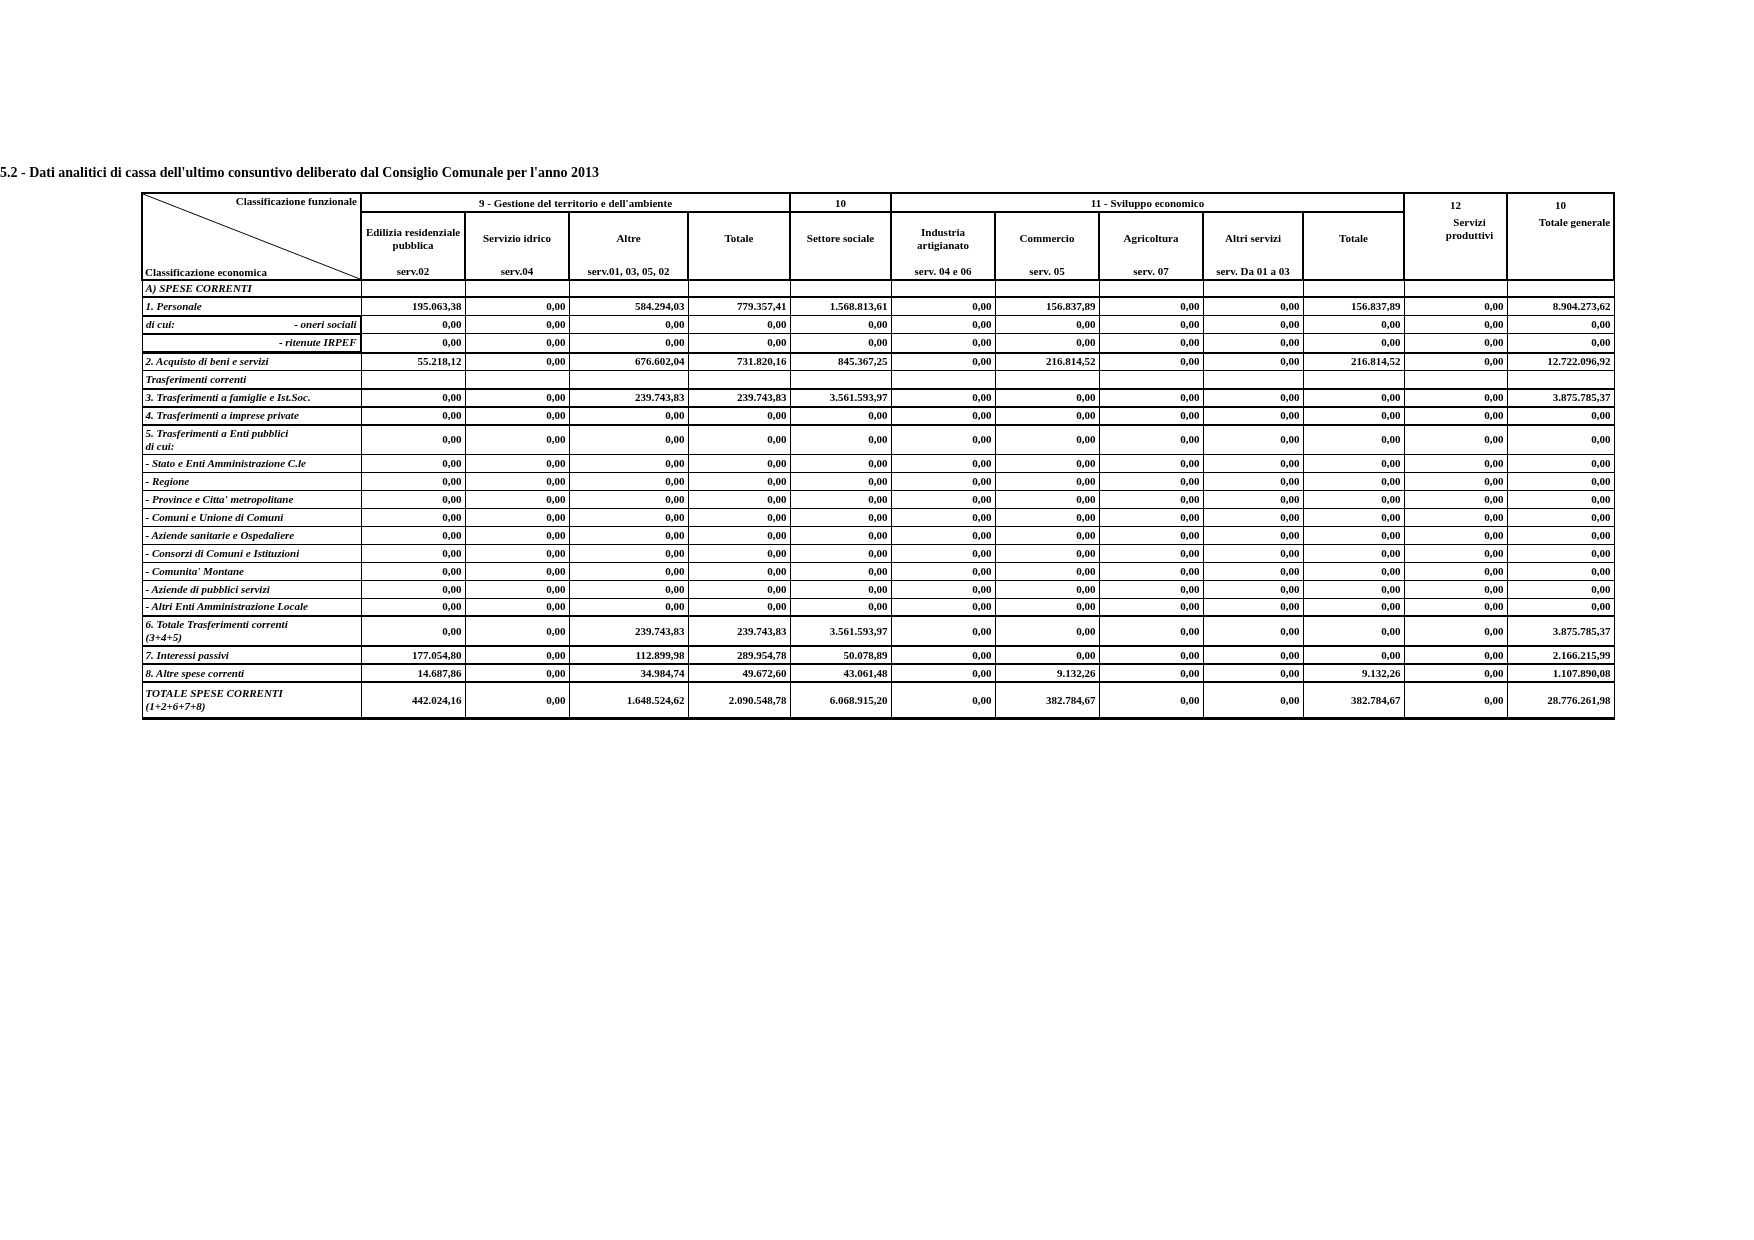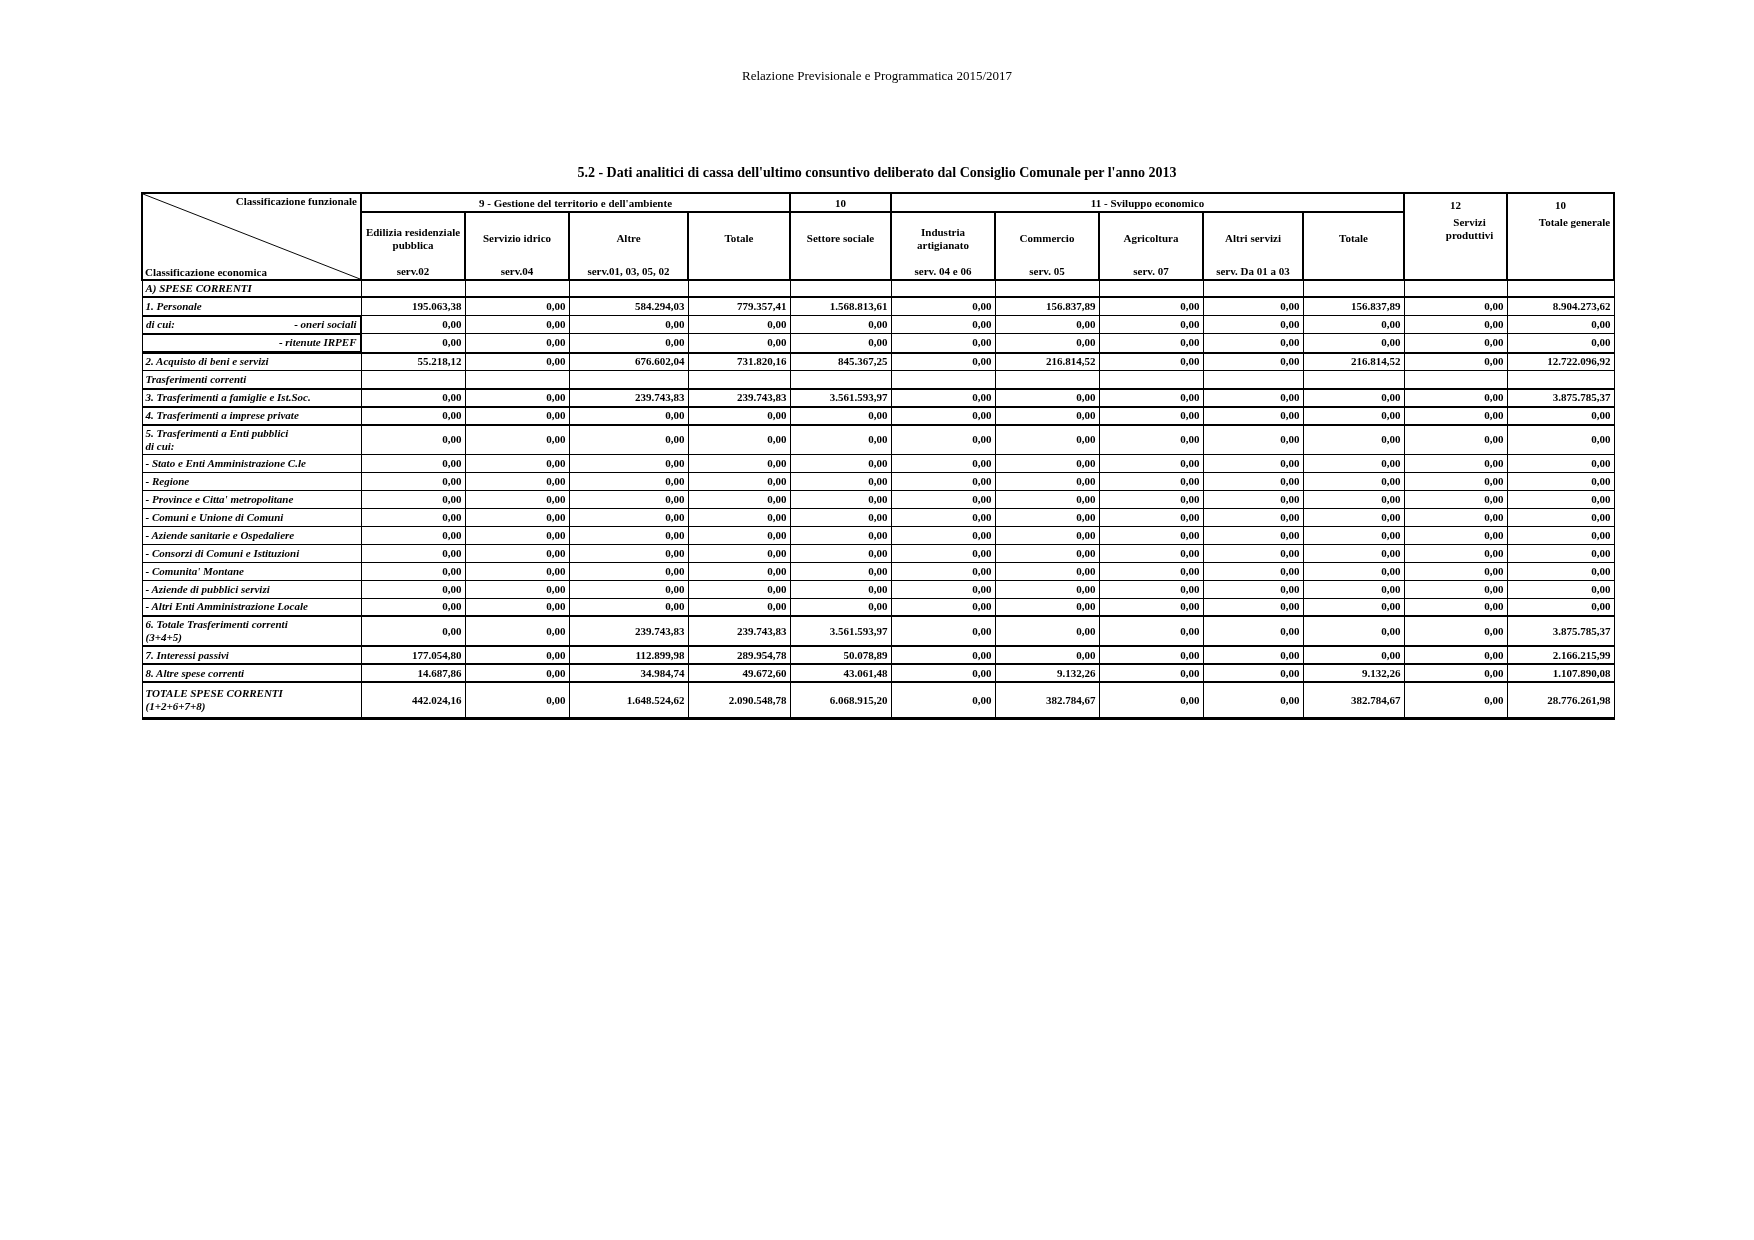--- a/index.html
+++ b/index.html
@@ -9,21 +9,21 @@
     background: #ffffff; color: #000;
     font-family: "Liberation Serif", serif;
     position: relative; overflow: hidden;
   }
   .doc-header {
     position: absolute; top: 66px; left: 0; width: 100%;
     text-align: center; font-size: 13px; line-height: 19px;
   }
   .table-title {
     position: absolute; top: 165px; left: 0; width: 100%;
-    text-align: center; font-size: 14px; font-weight: bold;
+    font-size: 14px; font-weight: bold;
   }
   table.main {
     position: absolute; left: 141px; top: 192px;
     width: 1471px; border-collapse: collapse; table-layout: fixed;
     font-size: 11px; font-weight: bold;
   }
   th, td { border: 1px solid #000; padding: 0 3px; overflow: hidden; }
   thead th { border-width: 2px; padding: 0; font-size: 11px; }
   tr.grouprow th { height: 19px; text-align: center; vertical-align: middle; }
   tr.subrow th { height: 66px; vertical-align: top; }
@@ -46,21 +46,20 @@
   tr.subheader td.lbl { }
   tr.split td.lbl { display: flex; justify-content: space-between; align-items: center; height: 18px; border: none; }
   tr.split td.lbl { border: 1px solid #000; }
   tr.total td { border-top-width: 2px; border-bottom-width: 3px; padding-top: 4px; padding-bottom: 4px; }
   tr.tall2 td { padding-top: 1px; padding-bottom: 1px; }
 </style>
 </head>
 <body>
 
 <div class="doc-header">
-  <div>Relazione Previsionale e Programmatica 2015/2017</div>
 </div>
 
 <div class="table-title">5.2 - Dati analitici di cassa dell'ultimo consuntivo deliberato dal Consiglio Comunale per l'anno 2013</div>
 
 <table class="main">
   <colgroup>
     <col style="width:219px">
       <col style="width:104px">
       <col style="width:104px">
     <col style="width:119px">

